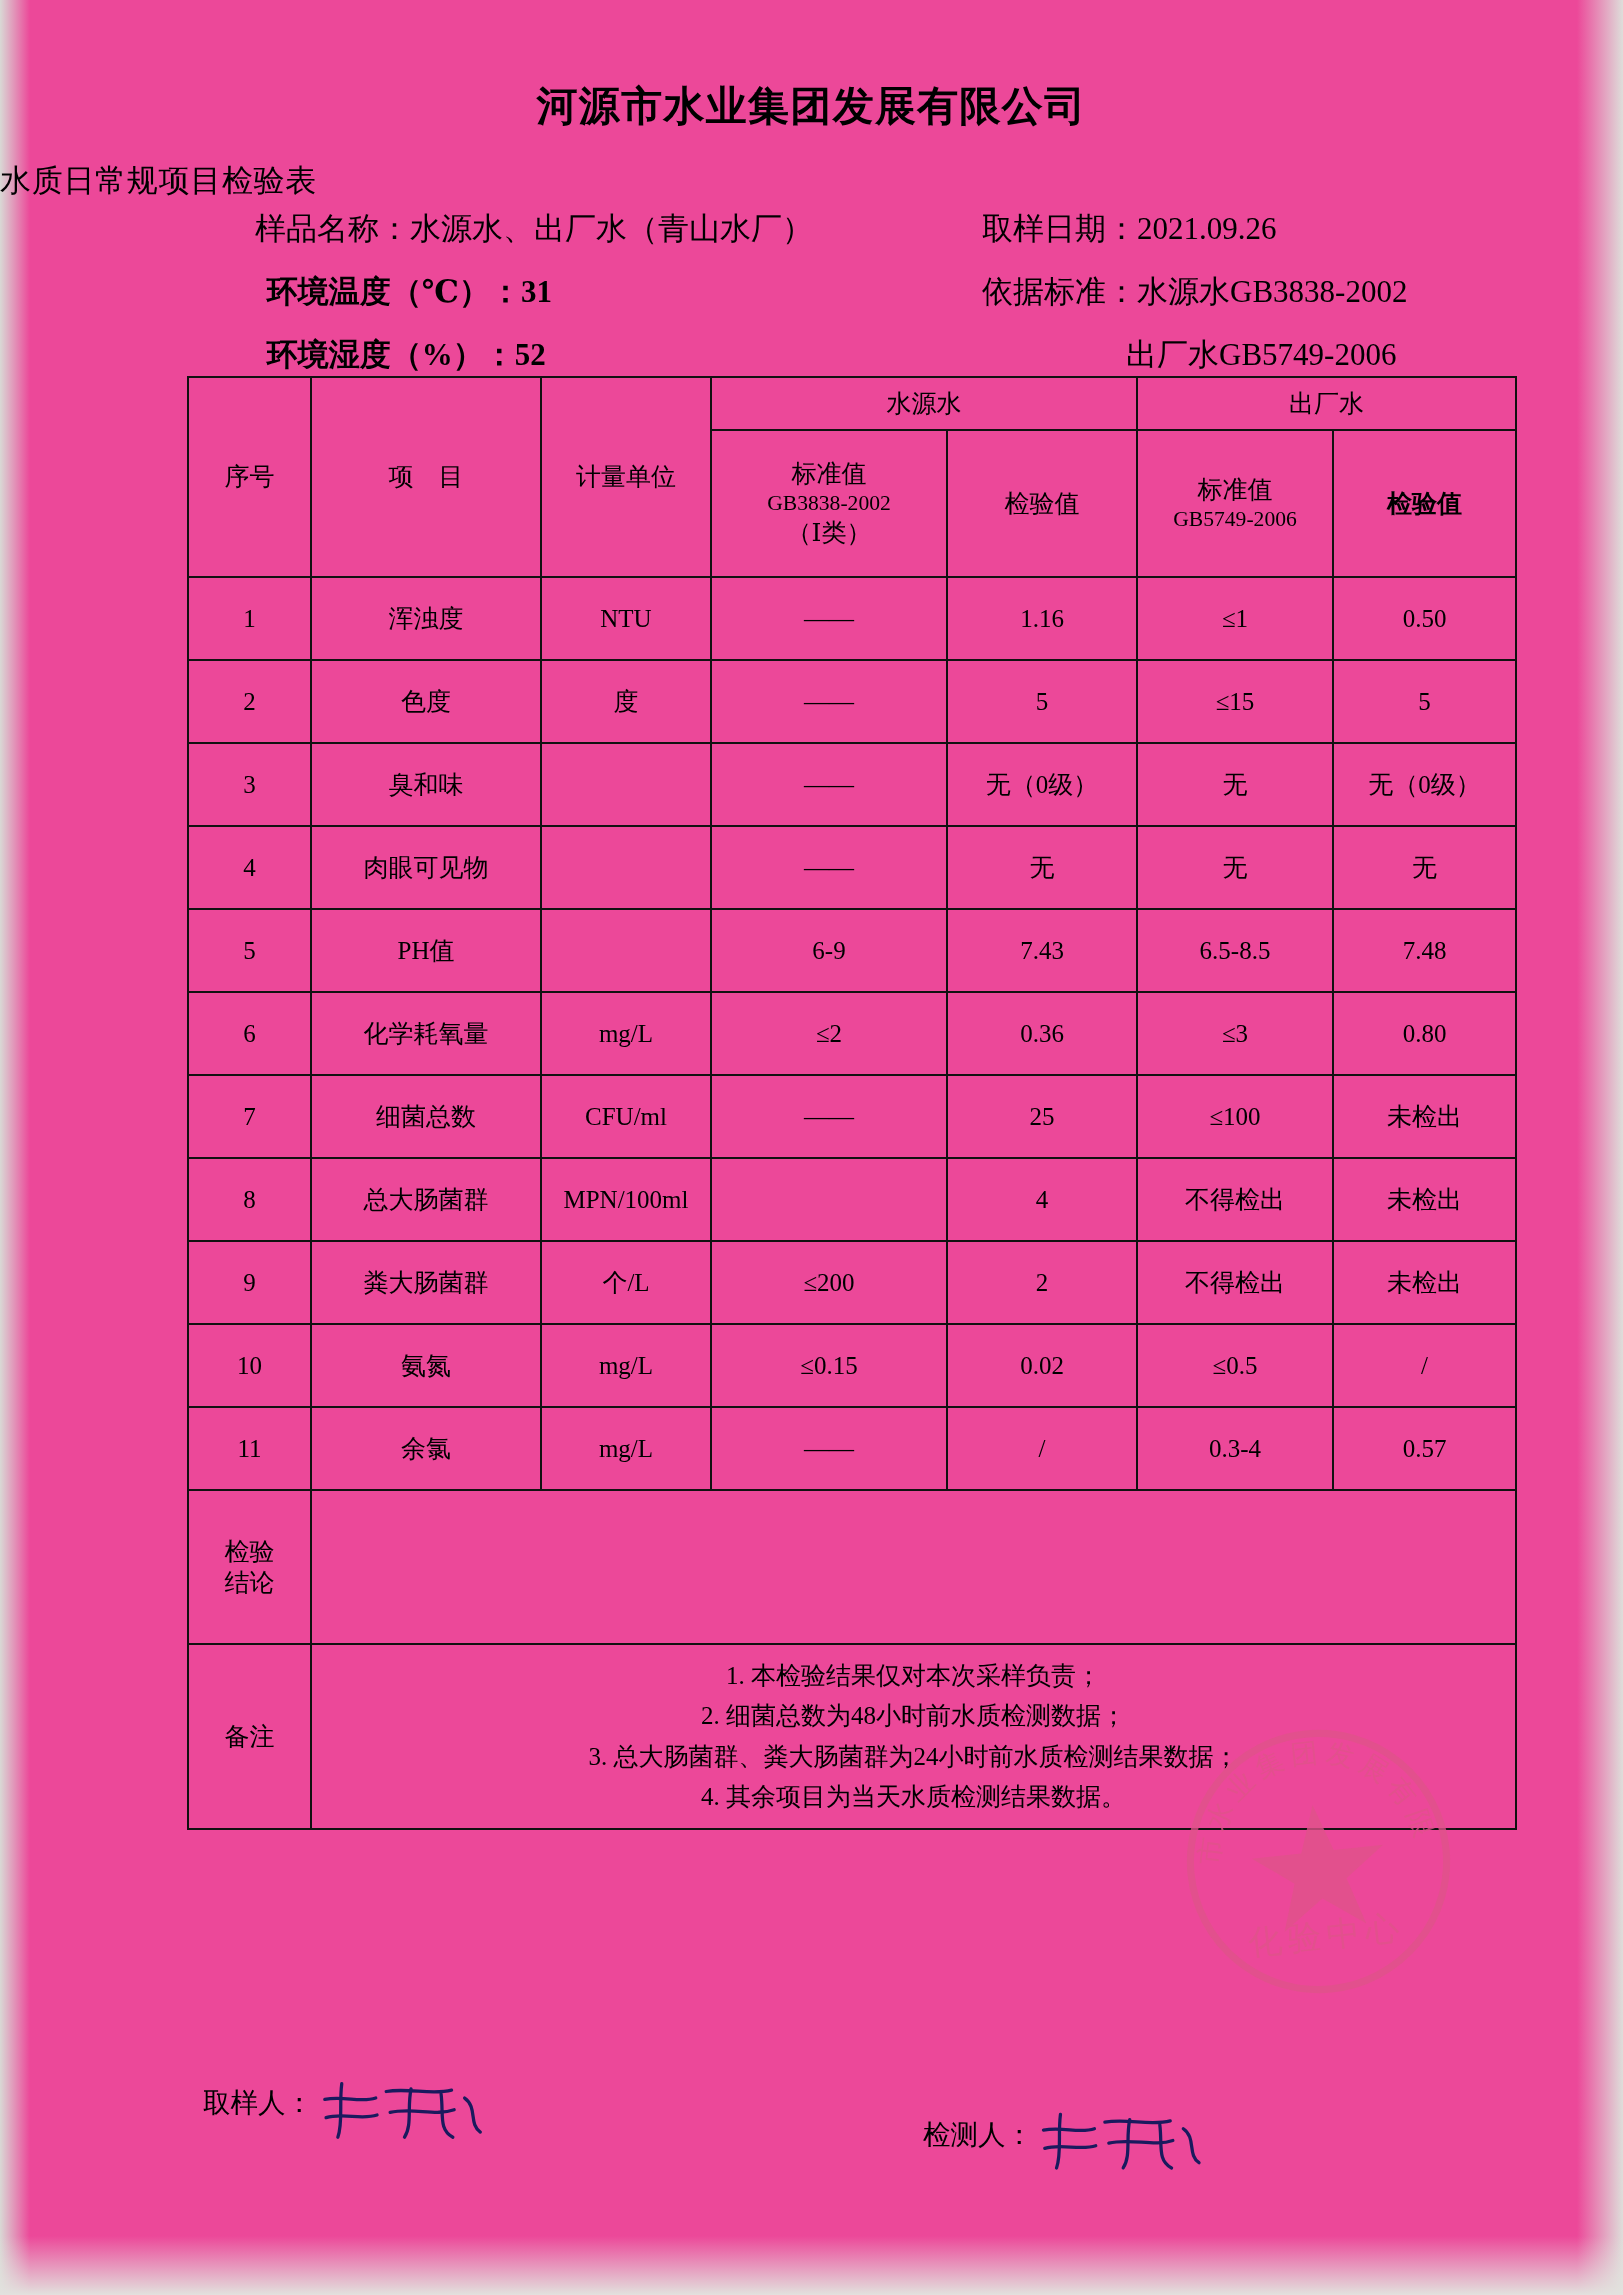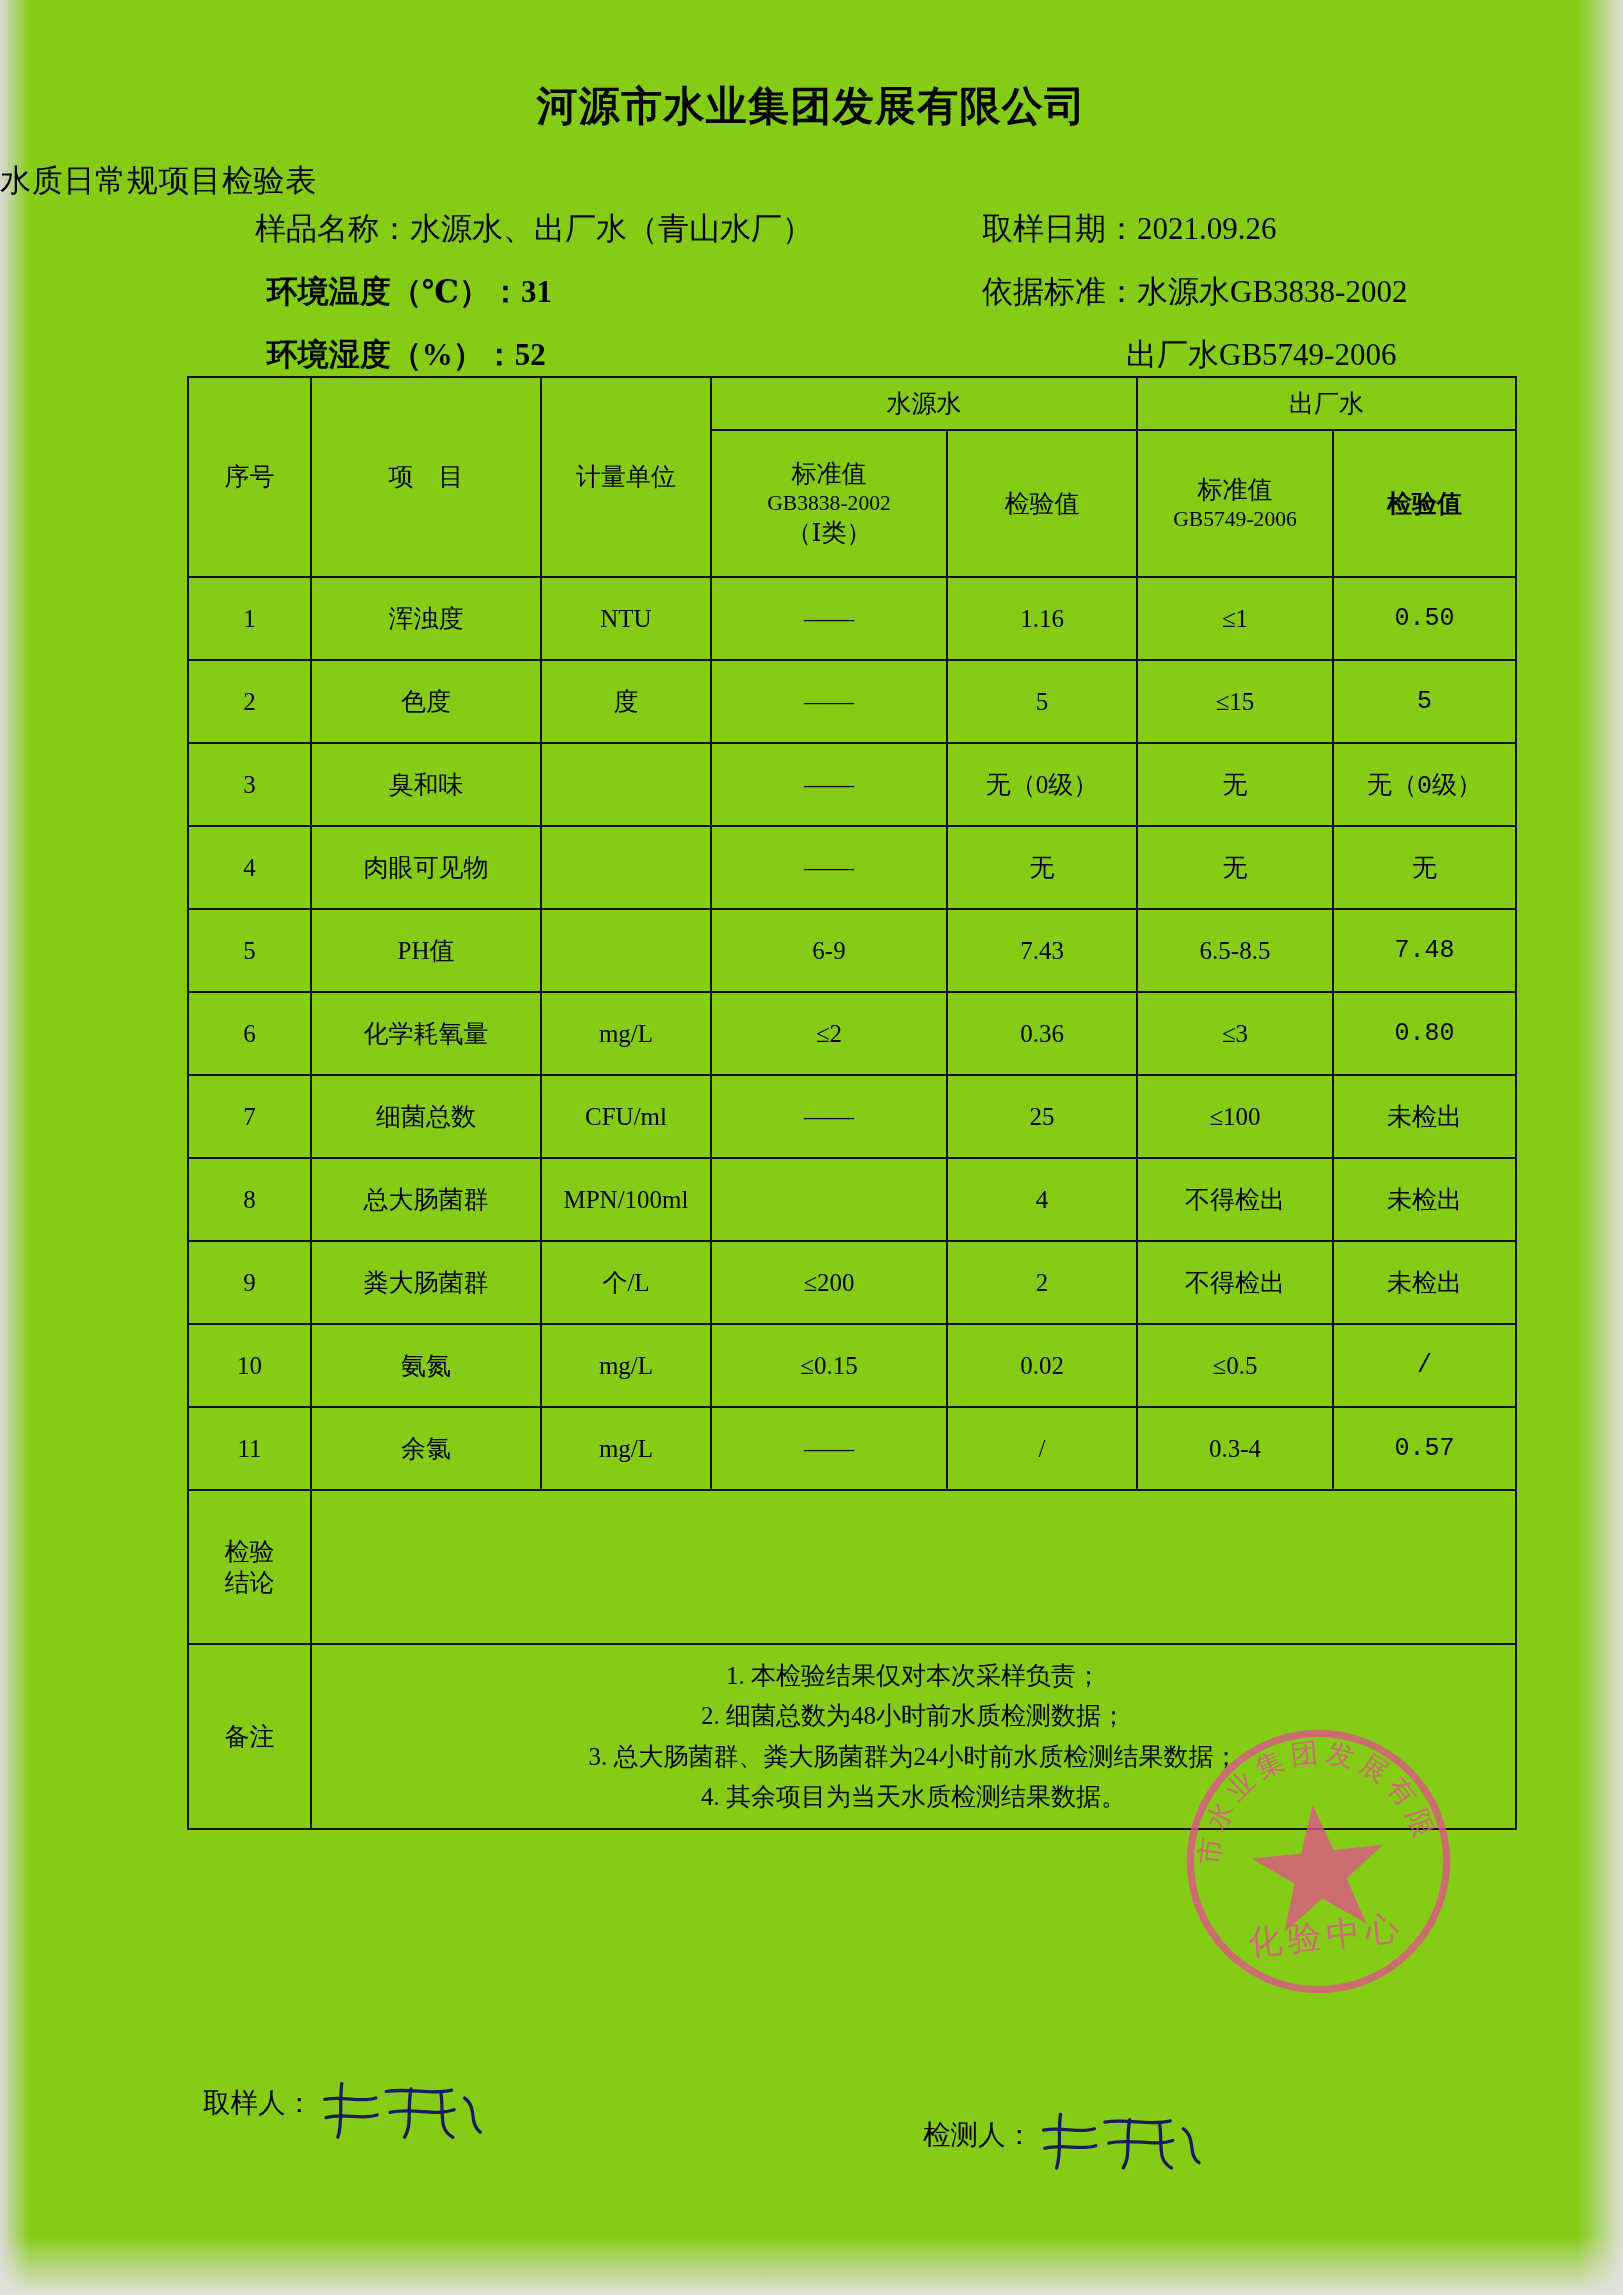--- a/index.html
+++ b/index.html
@@ -7,21 +7,21 @@
     padding: 0;
     background: #e9e9e7;
   }
   body {
     font-family: "Liberation Serif", "DejaVu Serif", serif;
   }
   .page {
     position: relative;
     width: 1623px;
     height: 2295px;
-    background: #84cc16;
+    background: #ec4899;
     overflow: hidden;
     box-sizing: border-box;
     padding-left: 40px;
   }
   
   .scan-edge-left {
     position: absolute;
     left: 0; top: 0;
     width: 30px; height: 2295px;
     background: linear-gradient(to right, #d9d9d5, rgba(253,253,251,0));
@@ -140,21 +140,20 @@
 
   tr.data-row td {
     height: 81px;
   }
   td.item-name {
     text-align: left;
     padding-left: 18.3px;
   }
   td.bold-val {
     font-weight: bold;
-    font-family: Liberation Mono, monospace;
   }
 
   .conclusion-label, .remark-label {
     font-size: 26px;
     line-height: 1.25;
   }
   td.conclusion-cell { height: 152px; }
   td.remark-cell {
     text-align: left;
     vertical-align: middle;

